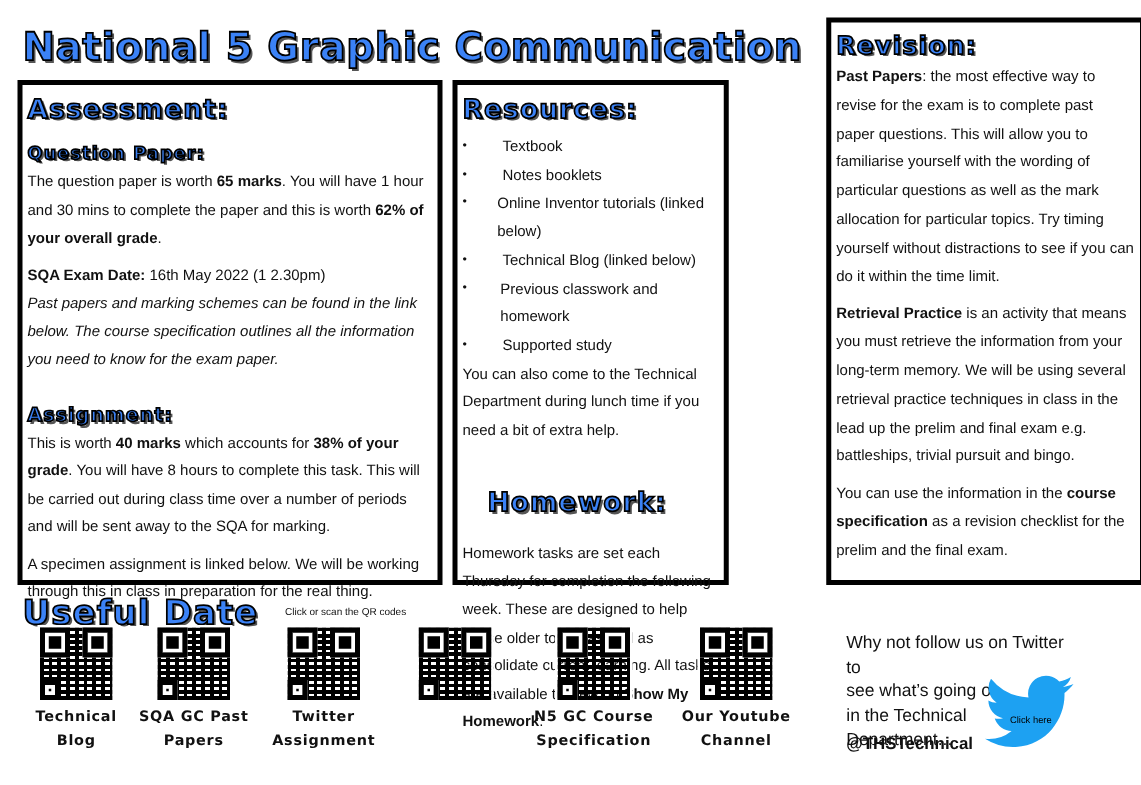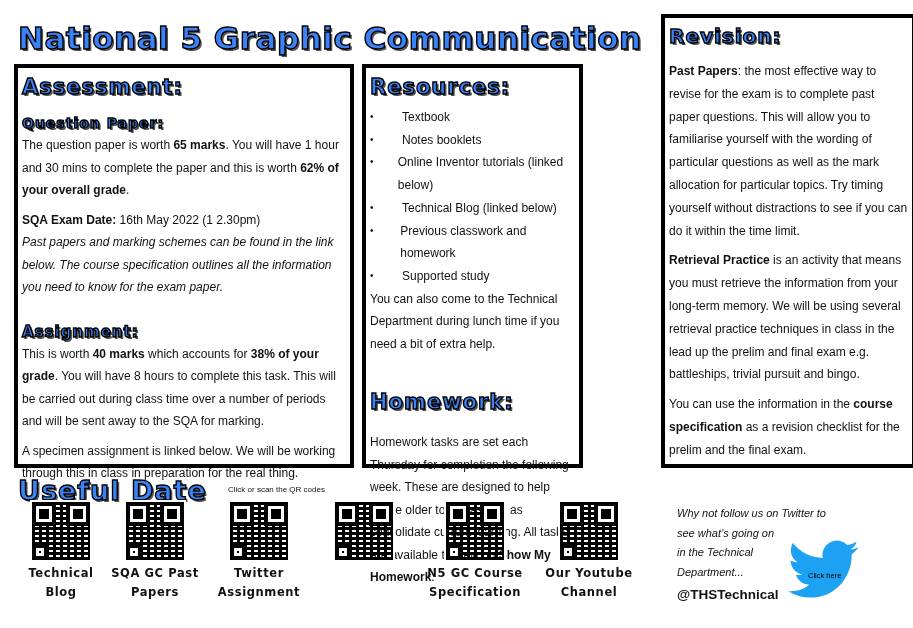--- a/index.html
+++ b/index.html
@@ -28,21 +28,21 @@
 
   p { font-size: 12px; line-height: 22.5px; }
   p.gap { margin-top: 7px; }
   p.it { font-style: italic; }
   b { font-weight: bold; }
 
   ul.res { list-style: none; margin-top: 4px; }
   ul.res li { font-size: 12px; line-height: 22.7px; display: flex; }
   ul.res li .dot { width: 32px; padding-left: 0; font-size: 10px; }
 
-  .hw-title { margin-top: 32px; }
+  .hw-title { margin-top: 32px; margin-left: 20px; }
   .hw-text { margin-top: 14px; }
 
   .rev-title { font-size: 20px; line-height: 28px; }
   .rev p { line-height: 22.8px; }
 
   .links-title { position: absolute; left: 18px; top: 474px; font-size: 27px; line-height: 34px; white-space: nowrap; }
   .links-hint { position: absolute; left: 228px; top: 485px; font-size: 8px; font-family: "Liberation Sans", sans-serif; }
 
   .qr-item { position: absolute; top: 500px; width: 110px; text-align: center; }
   .qr {
@@ -57,21 +57,21 @@
   }
   .qr::before, .qr::after, .qr .f3 {
     content: ""; position: absolute; width: 16px; height: 16px; background: #fff; border: 4px solid #000;
     box-shadow: inset 0 0 0 3px #fff, inset 0 0 0 8px #000;
   }
   .qr::before { left: 0; top: 0; }
   .qr::after { right: 0; top: 0; }
   .qr .f3 { left: 0; bottom: 0; }
   .qr-label { font-family: "DejaVu Sans", sans-serif; font-weight: bold; font-size: 11.5px; line-height: 19px; letter-spacing: 0.6px; margin-top: 2px; }
 
-  .tw-text { position: absolute; left: 677px; top: 504px; font-size: 11px; line-height: 19.5px; width: 180px; font-style: italic; }
+  .tw-text { position: absolute; left: 677px; top: 504px; font-size: 14px; line-height: 19.5px; width: 180px; }
   .tw-handle { position: absolute; left: 677px; top: 587px; font-size: 13.5px; font-weight: bold; }
   .bird { position: absolute; left: 788px; top: 540px; width: 72px; height: 60px; cursor: pointer; }
   .bird svg { position: absolute; left: 0; top: 0; }
   .bird-label { position: absolute; left: 20px; top: 31px; font-size: 7.5px; color: #000; font-family: "Liberation Sans", sans-serif; white-space: nowrap; }
 </style>
 </head>
 <body>
 
 <div class="page-title fancy">National 5 Graphic Communication</div>
 
@@ -114,21 +114,21 @@
         <span>Supported study</span>
       </li>
   </ul>
   <p>You can also come to the Technical Department during lunch time if you need a bit of extra help.</p>
   <div class="h2 fancy hw-title">Homework:</div>
   <p class="hw-text"><span>Homework tasks are set each Thursday for completion the following week. These are designed to help revise older topics as well as consolidate current learning. All tasks are available to view on </span><b>Show My Homework</b><span>.</span></p>
 </section>
 
 <section class="box box-rev rev">
   <div class="rev-title fancy">Revision:</div>
-  <p style="margin-top:10px"><b>Past Papers</b><span>: the most effective way to revise for the exam is to complete past paper questions. This will allow you to familiarise yourself with the wording of particular questions as well as the mark allocation for particular topics. Try timing yourself without distractions to see if you can do it within the time limit.</span></p>
+  <p style=""><b>Past Papers</b><span>: the most effective way to revise for the exam is to complete past paper questions. This will allow you to familiarise yourself with the wording of particular questions as well as the mark allocation for particular topics. Try timing yourself without distractions to see if you can do it within the time limit.</span></p>
   <p class="gap"><b>Retrieval Practice</b><span> is an activity that means you must retrieve the information from your long-term memory. We will be using several retrieval practice techniques in class in the lead up the prelim and final exam e.g. battleships, trivial pursuit and bingo.</span></p>
   <p class="gap"><span>You can use the information in the </span><b>course specification</b><span> as a revision checklist for the prelim and the final exam.</span></p>
 </section>
 
 <div class="links-title fancy">Useful Date</div>
 <div class="links-hint">Click or scan the QR codes</div>
 
 <div class="qr-item" style="left:6px">
   <div class="qr">
       <span class="f3"></span>

